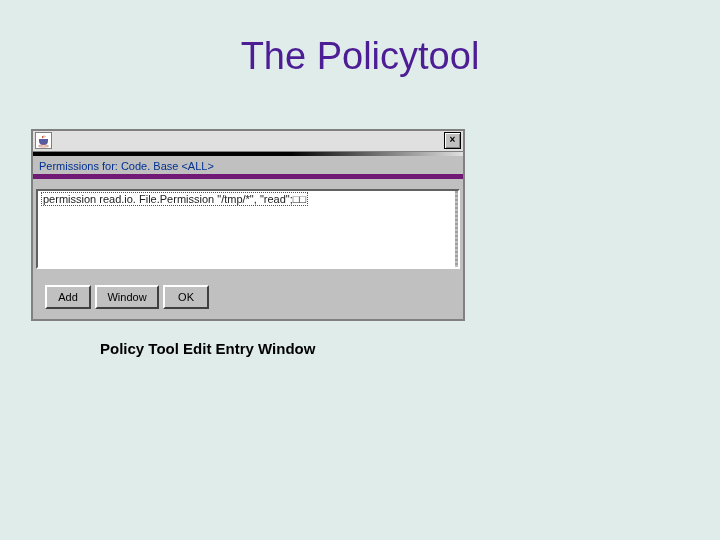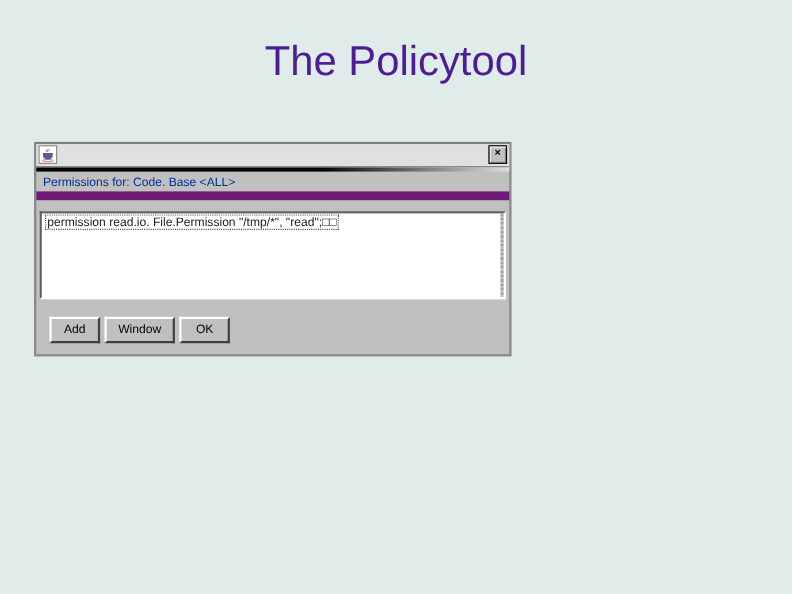--- a/index.html
+++ b/index.html
@@ -73,21 +73,21 @@
     cursor: default;
   }
   .gradient-bar {
     height: 4px;
     background: linear-gradient(to right, #000 0%, #000 60%, #e0e0e0 100%);
   }
   .header-row {
     padding: 4px 6px 2px 6px;
     font-size: 11px;
     color: #003090;
-    border-bottom: 8px solid #701a75;
+    border-bottom: 5px solid #701a75;
   }
   .perm-panel {
     margin: 10px 3px 4px 3px;
     background: #fff;
     border-top: 2px solid #606060;
     border-left: 2px solid #606060;
     border-right: 2px solid #fff;
     border-bottom: 2px solid #fff;
     height: 76px;
     overflow: hidden;
@@ -171,14 +171,15 @@
     </div>
 
     <div class="button-row">
       <span class="btn">Add</span>
       <span class="btn">Window</span>
       <span class="btn">OK</span>
     </div>
 
   </div>
 
+  <div class="caption">Policy Tool Edit Entry Window</div>
 
 </div>
 
 </body></html>

